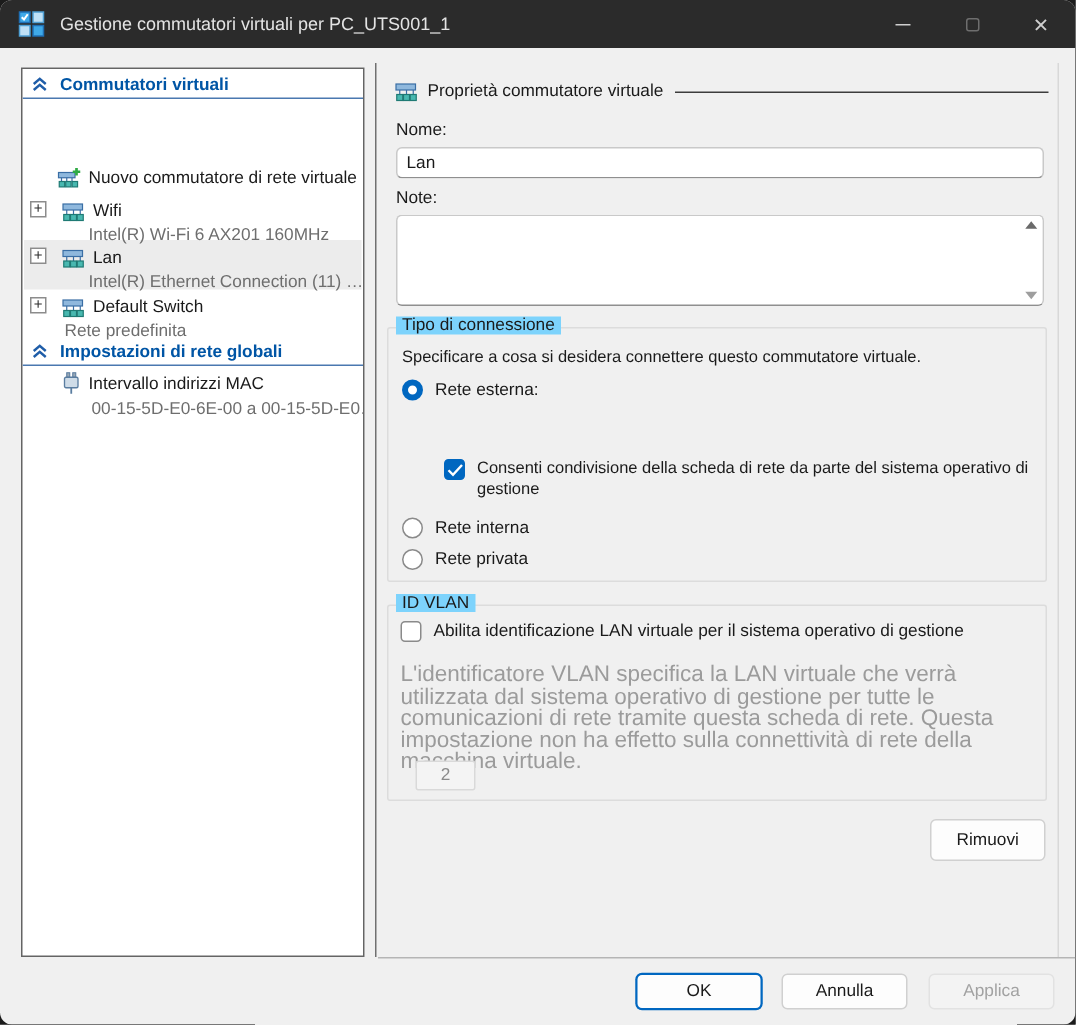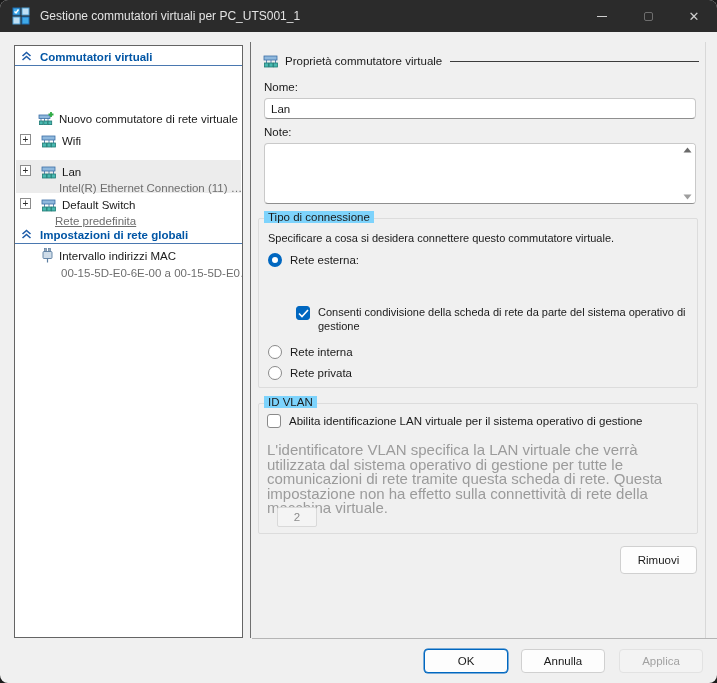--- a/index.html
+++ b/index.html
@@ -124,20 +124,23 @@
       <span class="expander" style="left:5px;top:2px;">+</span>
       <svg class="sw-icon" style="position:absolute;left:26px;" viewBox="0 0 16 14">
         <rect x="1" y="2" width="13" height="4" fill="#8fb8dd" stroke="#3a6ea5" stroke-width="0.8"></rect>
         <path d="M3.5 6 V9 M8 6 V9 M12.5 6 V9" stroke="#3a6ea5" stroke-width="0.8"></path>
         <rect x="1.5" y="9" width="4" height="4" fill="#49b8b0" stroke="#1f7a74" stroke-width="0.8"></rect>
         <rect x="6" y="9" width="4" height="4" fill="#49b8b0" stroke="#1f7a74" stroke-width="0.8"></rect>
         <rect x="10.5" y="9" width="4" height="4" fill="#49b8b0" stroke="#1f7a74" stroke-width="0.8"></rect>
       </svg>
       <span class="row-label" style="position:absolute;left:47px;">Wifi</span>
     </div>
+    <div class="tree-row" style="top:102px;">
+      <span class="row-detail" style="position:absolute;left:44px;">Intel(R) Wi-Fi 6 AX201 160MHz</span>
+    </div>
 
     <div class="tree-row" style="top:117px;">
       <span class="expander" style="left:5px;top:2px;">+</span>
       <svg class="sw-icon" style="position:absolute;left:26px;" viewBox="0 0 16 14">
         <rect x="1" y="2" width="13" height="4" fill="#8fb8dd" stroke="#3a6ea5" stroke-width="0.8"></rect>
         <path d="M3.5 6 V9 M8 6 V9 M12.5 6 V9" stroke="#3a6ea5" stroke-width="0.8"></path>
         <rect x="1.5" y="9" width="4" height="4" fill="#49b8b0" stroke="#1f7a74" stroke-width="0.8"></rect>
         <rect x="6" y="9" width="4" height="4" fill="#49b8b0" stroke="#1f7a74" stroke-width="0.8"></rect>
         <rect x="10.5" y="9" width="4" height="4" fill="#49b8b0" stroke="#1f7a74" stroke-width="0.8"></rect>
       </svg>
@@ -152,21 +155,21 @@
       <svg class="sw-icon" style="position:absolute;left:26px;" viewBox="0 0 16 14">
         <rect x="1" y="2" width="13" height="4" fill="#8fb8dd" stroke="#3a6ea5" stroke-width="0.8"></rect>
         <path d="M3.5 6 V9 M8 6 V9 M12.5 6 V9" stroke="#3a6ea5" stroke-width="0.8"></path>
         <rect x="1.5" y="9" width="4" height="4" fill="#49b8b0" stroke="#1f7a74" stroke-width="0.8"></rect>
         <rect x="6" y="9" width="4" height="4" fill="#49b8b0" stroke="#1f7a74" stroke-width="0.8"></rect>
         <rect x="10.5" y="9" width="4" height="4" fill="#49b8b0" stroke="#1f7a74" stroke-width="0.8"></rect>
       </svg>
       <span class="row-label" style="position:absolute;left:47px;">Default Switch</span>
     </div>
     <div class="tree-row" style="top:166px;">
-      <span class="row-detail" style="position:absolute;left:40px;text-decoration:underline;">Rete predefinita</span>
+      <span class="row-detail" style="position:absolute;left:28px;">Rete predefinita</span>
     </div>
 
     <div class="sec-header" style="top:180px;align-items:center;">
       <svg class="chev" viewBox="0 0 11 11">
         <path d="M1.5 5 L5.5 1.5 L9.5 5" fill="none" stroke="#1f5da8" stroke-width="1.6"></path>
         <path d="M1.5 9 L5.5 5.5 L9.5 9" fill="none" stroke="#1f5da8" stroke-width="1.6"></path>
       </svg>
       <span class="sec-label">Impostazioni di rete globali</span>
     </div>
 

